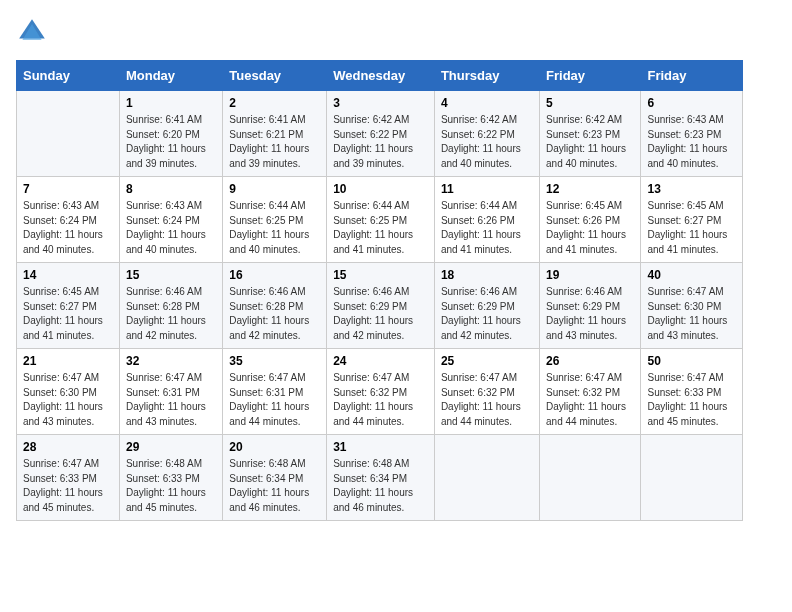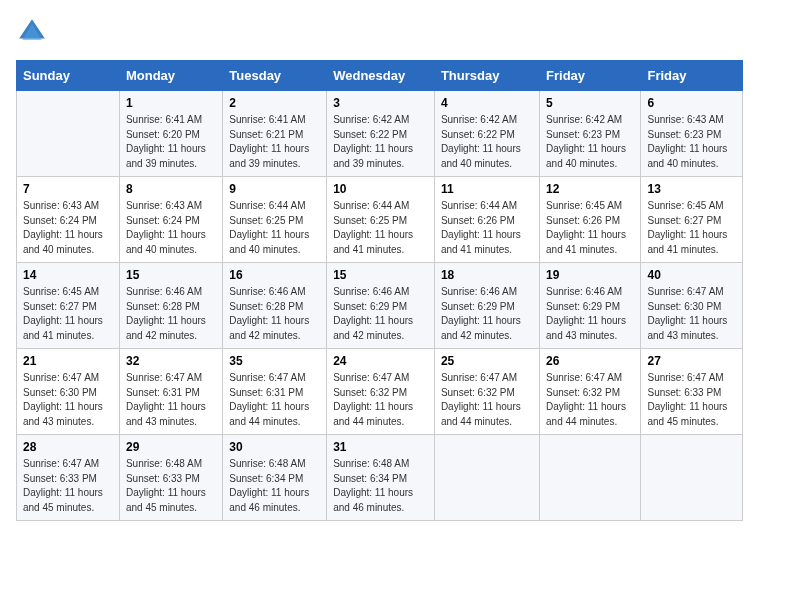--- a/index.html
+++ b/index.html
@@ -240,35 +240,35 @@
           </td>
           <td>
             <span class="day-num">25</span>
             <div class="day-info">Sunrise: 6:47 AM<br>Sunset: 6:32 PM<br>Daylight: 11 hours and 44 minutes.</div>
           </td>
           <td>
             <span class="day-num">26</span>
             <div class="day-info">Sunrise: 6:47 AM<br>Sunset: 6:32 PM<br>Daylight: 11 hours and 44 minutes.</div>
           </td>
           <td>
-            <span class="day-num">27</span>
+            <span class="day-num">50</span>
             <div class="day-info">Sunrise: 6:47 AM<br>Sunset: 6:33 PM<br>Daylight: 11 hours and 45 minutes.</div>
           </td>
         </tr>
         <tr>
           <td>
             <span class="day-num">28</span>
             <div class="day-info">Sunrise: 6:47 AM<br>Sunset: 6:33 PM<br>Daylight: 11 hours and 45 minutes.</div>
           </td>
           <td>
             <span class="day-num">29</span>
             <div class="day-info">Sunrise: 6:48 AM<br>Sunset: 6:33 PM<br>Daylight: 11 hours and 45 minutes.</div>
           </td>
           <td>
-            <span class="day-num">30</span>
+            <span class="day-num">20</span>
             <div class="day-info">Sunrise: 6:48 AM<br>Sunset: 6:34 PM<br>Daylight: 11 hours and 46 minutes.</div>
           </td>
           <td>
             <span class="day-num">31</span>
             <div class="day-info">Sunrise: 6:48 AM<br>Sunset: 6:34 PM<br>Daylight: 11 hours and 46 minutes.</div>
           </td>
           <td class="empty-cell"></td>
           <td class="empty-cell"></td>
           <td class="empty-cell"></td>
         </tr>

